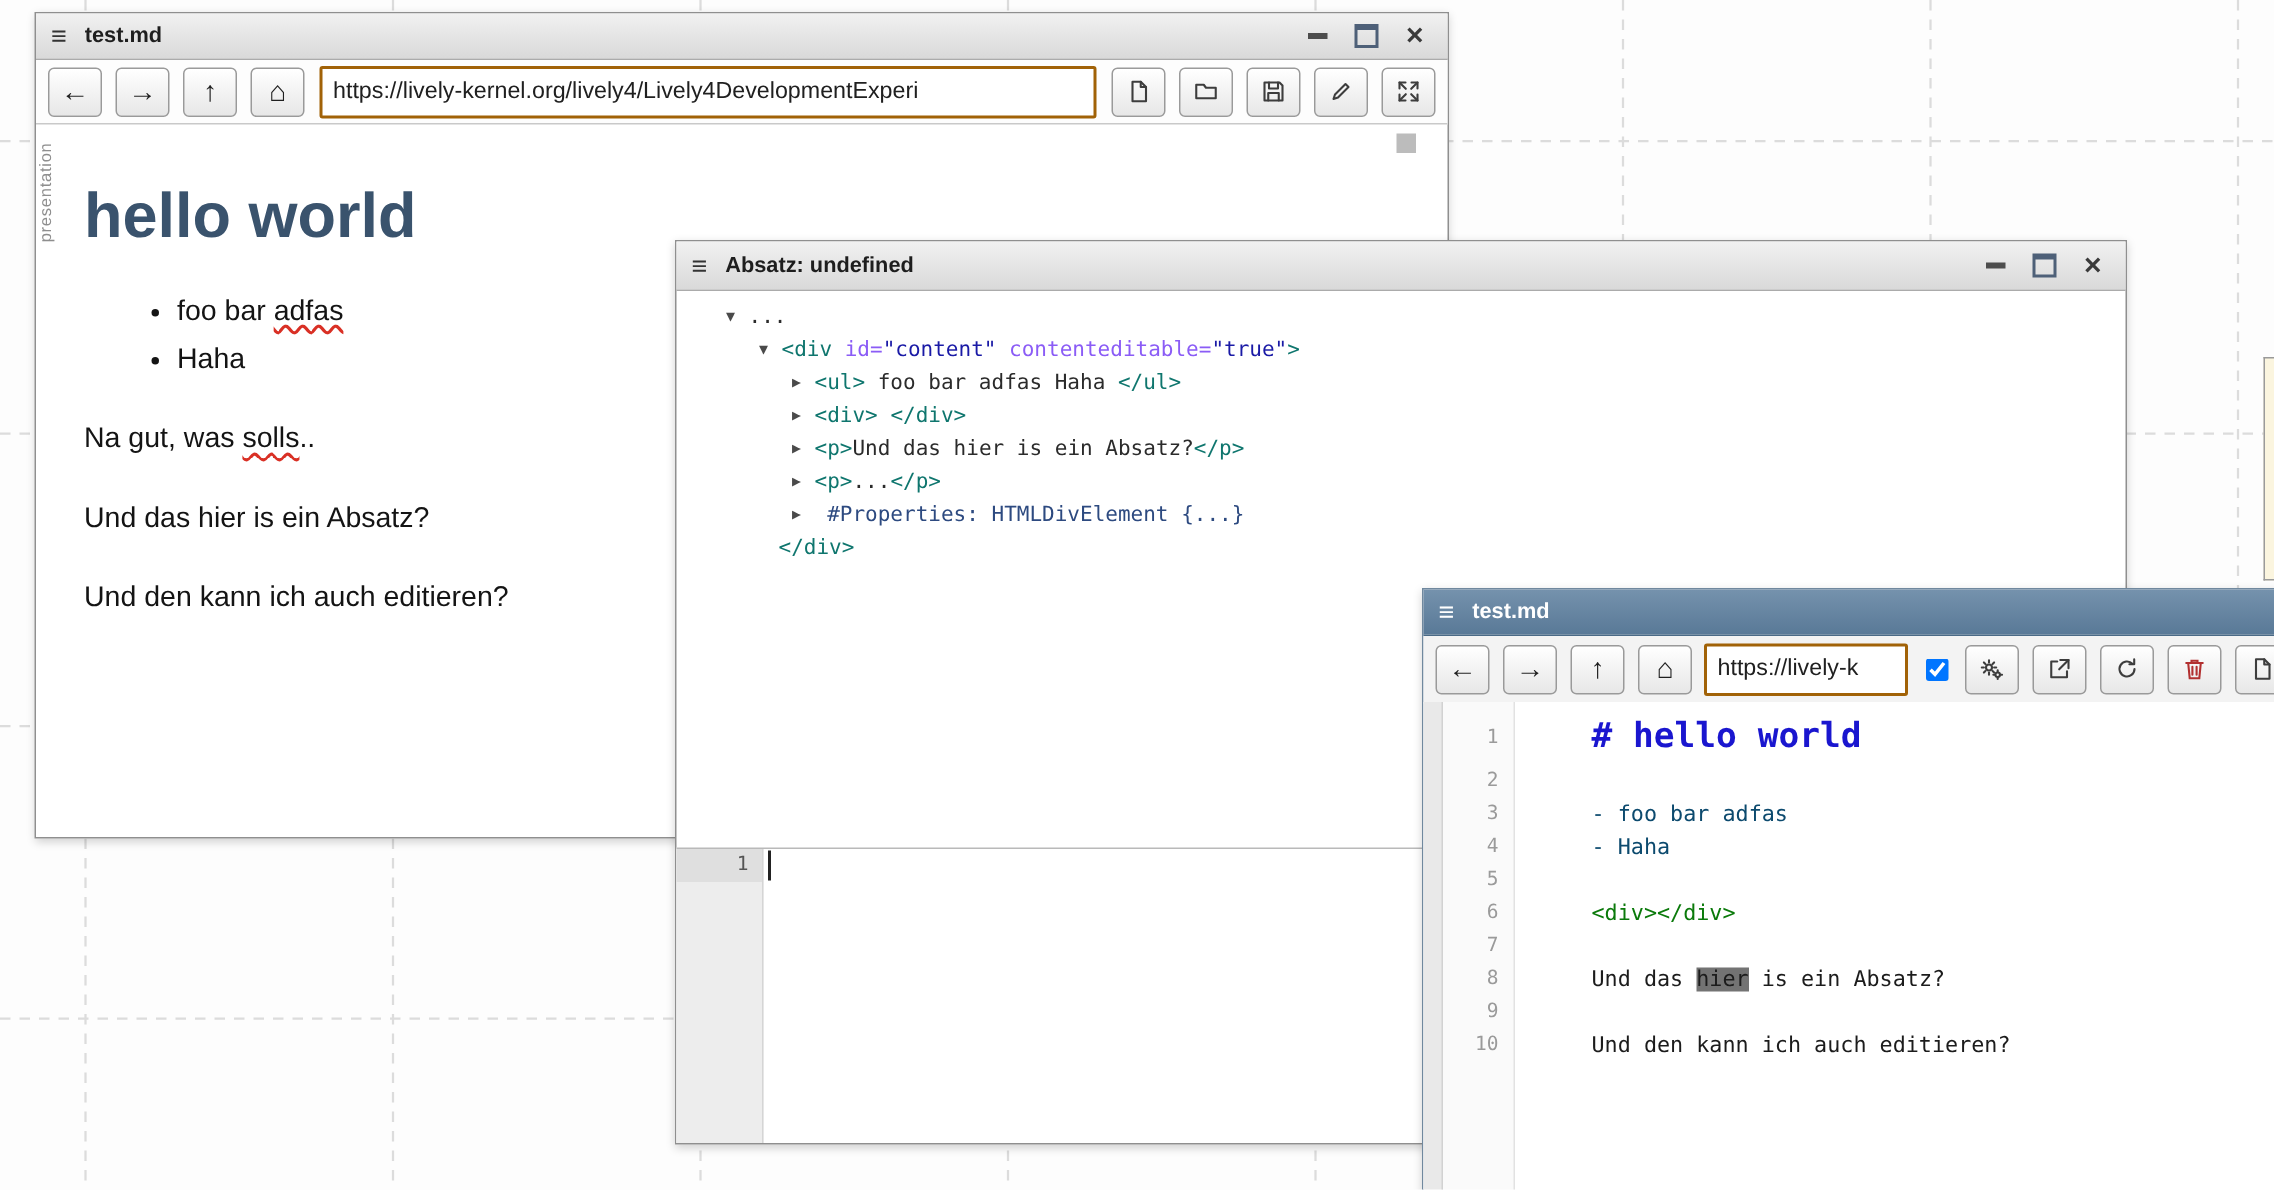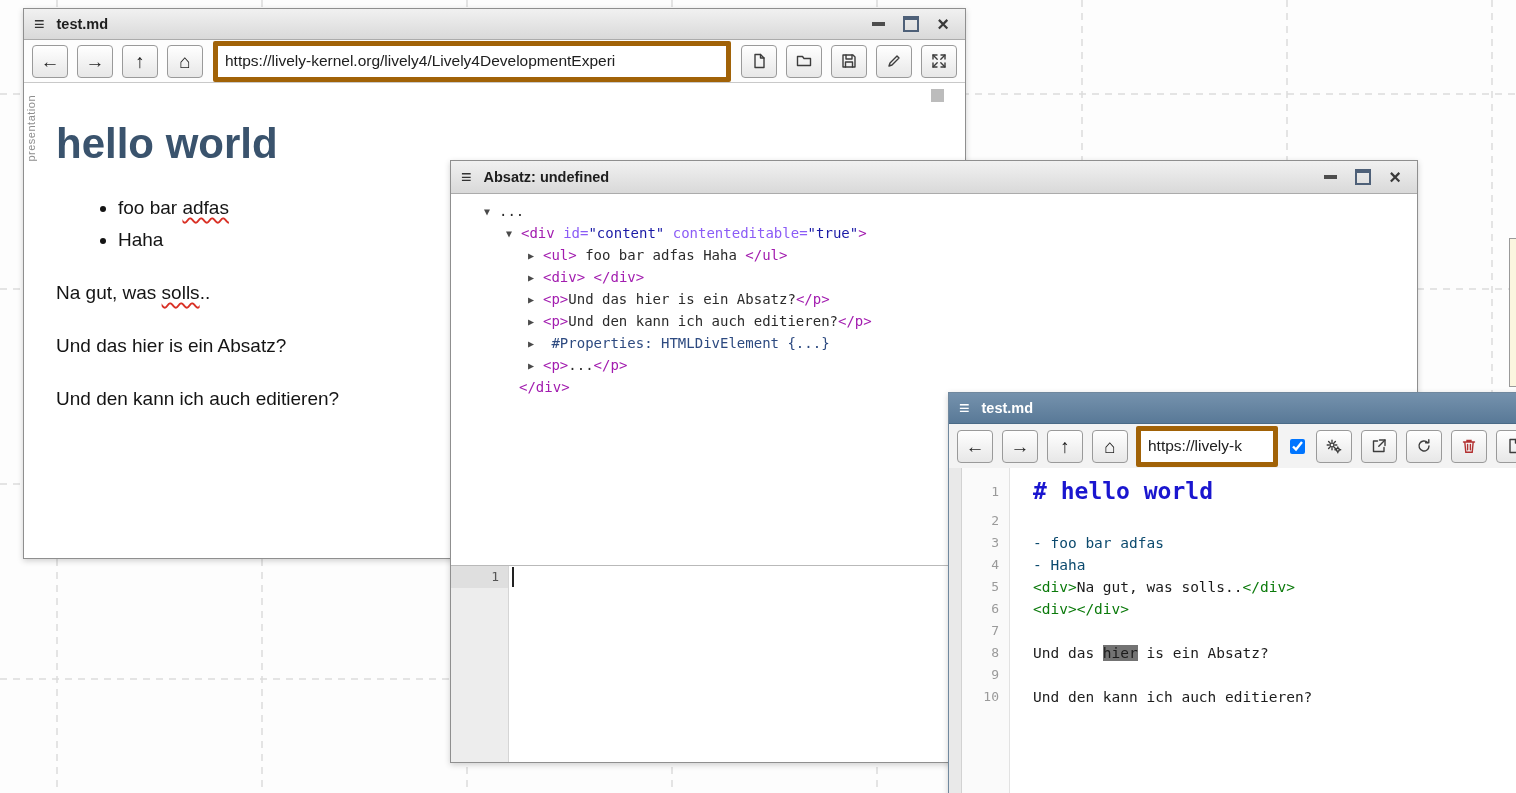--- a/index.html
+++ b/index.html
@@ -24,21 +24,21 @@
   .toolbar{display:flex;align-items:center;gap:8px;padding:0 8px;background:#fdfdfd;
     border-bottom:1px solid #c9c9c9;}
   .w1 .toolbar{height:42px;}
   .w3 .toolbar{height:44px;background:#f3f3f3;}
   .btn-group{display:flex;gap:9px;align-items:center;}
   .tbtn{width:36px;height:33px;border:1px solid #9a9a9a;border-radius:4px;
     background:linear-gradient(#ffffff,#e7e7e7);display:flex;align-items:center;
     justify-content:center;cursor:pointer;padding:0;}
   .tbtn span{display:flex;align-items:center;justify-content:center;
     font-size:19px;font-weight:bold;color:#1f1f1f;line-height:1;}
-  .url-input{height:31px;border:5px solid #a16207;border-radius:2px;background:#fff;
+  .url-input{height:31px;border:2px solid #a16207;border-radius:2px;background:#fff;
     font-size:15.5px;padding:0 7px;color:#202020;font-family:"Liberation Sans",sans-serif;}
   .w1 .url-input{width:503px;margin:0 2px;}
   .w3 .url-input{width:118px;}
   .tb-check{width:15px;height:15px;cursor:pointer;}
 
   
   .w1{left:23px;top:8px;width:941px;height:549px;z-index:1;}
   .w1-content{padding:24px 40px 0 32px;color:#141414;}
   .md-h1{font-size:42px;font-weight:bold;color:#3a536d;margin:14px 0 0 0;line-height:1.1;}
   .md-list{margin:30px 0 0 0;padding-left:62px;font-size:19px;}
@@ -51,21 +51,21 @@
   .w1-handle{position:absolute;top:80px;right:21px;width:13px;height:13px;background:#bcbcbc;cursor:nwse-resize;}
 
   
   .w2{left:450px;top:160px;width:966px;height:601px;z-index:2;}
   .w2 .titlebar{height:32px;}
   .w2-tree{padding-top:6px;font-family:"DejaVu Sans Mono",monospace;font-size:14px;color:#2b2b2b;}
   .tree-row{height:22px;line-height:22px;white-space:pre;cursor:default;}
   .ind0{padding-left:33px;}.ind1{padding-left:55px;}.ind2{padding-left:77px;}
   .no-arrow.ind1{padding-left:68px;}
   .tri{display:inline-block;width:15px;font-size:10px;color:#4a4a4a;vertical-align:1px;cursor:pointer;}
-  .seg-tag{color:#a21caf;}
+  .seg-tag{color:#0f766e;}
   .seg-attr{color:#8b5cf6;}
   .seg-val{color:#1a1aa6;}
   .seg-plain{color:#2b2b2b;}
   .seg-prop{color:#2d4a80;}
   .w2-pane{position:absolute;left:0;right:0;bottom:0;top:404px;border-top:1px solid #b9b9b9;background:#fff;}
   .w2-gutter{position:absolute;left:0;top:0;bottom:0;width:57px;background:#ededed;border-right:1px solid #d5d5d5;}
   .w2-gutter-row{height:22px;line-height:22px;background:#dfdfdf;color:#555;
     font-family:"DejaVu Sans Mono",monospace;font-size:13px;text-align:right;padding-right:9px;}
   .w2-caret{position:absolute;left:61px;top:1px;width:2px;height:20px;background:#222;}
 
@@ -75,21 +75,21 @@
   .w3 .hamburger{color:#fff;}
   .w3 .wtitle{color:#fff;}
   .w3-body{position:absolute;left:0;right:0;bottom:0;top:75px;background:#fff;display:flex;}
   .w3-strip{width:12px;background:#e9e9e9;border-right:1px solid #d2d2d2;}
   .w3-editor{position:relative;flex:1;padding-top:5px;font-family:"DejaVu Sans Mono",monospace;font-size:14.5px;}
   .w3-gutterbg{position:absolute;left:0;top:0;bottom:0;width:47px;background:#fafafa;border-right:1px solid #e2e2e2;}
   .ed-row{display:flex;height:22px;line-height:22px;position:relative;}
   .ed-row.h1row{height:37px;line-height:37px;}
   .ed-num{flex:0 0 47px;width:47px;text-align:right;padding-right:10px;box-sizing:border-box;
     color:#9a9a9a;font-size:13px;}
-  .ed-line{padding-left:24px;white-space:pre;}
+  .ed-line{padding-left:24px;white-space:pre;margin-left:28px;}
   .ln-h1{color:#1a16cf;font-weight:bold;font-size:23px;}
   .ln-list{color:#0c4a6e;}
   .ln-tag{color:#0b7a0b;}
   .ln-plain{color:#1c1c1c;}
   .ln-highlight{color:#1c1c1c;background:#737373;}
 
   
   .sliver{position:absolute;left:1509px;top:238px;width:8px;height:147px;z-index:2;
     background:#fbf5df;border:1px solid #9a9a9a;border-right:none;}
   svg.ic{display:block;}
@@ -218,23 +218,22 @@
             <span class="i-close">×</span>
           </span>
       </span>
     </header>
     <div class="w2-tree" id="w2-tree">
         <div class="tree-row ind0"><span class="tri">▼</span><span class="seg-plain">...</span></div>
         <div class="tree-row ind1"><span class="tri">▼</span><span class="seg-tag">&lt;div</span><span class="seg-attr"> id=</span><span class="seg-val">"content"</span><span class="seg-attr"> contenteditable=</span><span class="seg-val">"true"</span><span class="seg-tag">&gt;</span></div>
         <div class="tree-row ind2"><span class="tri">▶</span><span class="seg-tag">&lt;ul&gt;</span><span class="seg-plain"> foo bar adfas Haha </span><span class="seg-tag">&lt;/ul&gt;</span></div>
         <div class="tree-row ind2"><span class="tri">▶</span><span class="seg-tag">&lt;div&gt;</span><span class="seg-plain"> </span><span class="seg-tag">&lt;/div&gt;</span></div>
         <div class="tree-row ind2"><span class="tri">▶</span><span class="seg-tag">&lt;p&gt;</span><span class="seg-plain">Und das hier is ein Absatz?</span><span class="seg-tag">&lt;/p&gt;</span></div>
-        <div class="tree-row ind2"><span class="tri">▶</span><span class="seg-tag">&lt;p&gt;</span><span class="seg-plain">Und den kann ich auch editieren?</span><span class="seg-tag">&lt;/p&gt;</span></div>
+        <div class="tree-row ind2"><span class="tri">▶</span><span class="seg-tag">&lt;p&gt;</span><span class="seg-plain">...</span><span class="seg-tag">&lt;/p&gt;</span></div>
         <div class="tree-row ind2"><span class="tri">▶</span><span class="seg-prop"> #Properties: HTMLDivElement {...}</span></div>
-        <div class="tree-row ind2"><span class="tri">▶</span><span class="seg-tag">&lt;p&gt;</span><span class="seg-plain">...</span><span class="seg-tag">&lt;/p&gt;</span></div>
         <div class="tree-row ind1 no-arrow"><span class="seg-tag">&lt;/div&gt;</span></div>
       </div>
     <div class="w2-pane">
       <div class="w2-gutter">
         <div class="w2-gutter-row">1</div>
       </div>
       <span class="w2-caret"></span>
     </div>
   </section>
 
@@ -324,21 +323,20 @@
             <div class="ed-row">
               <span class="ed-num">3</span>
               <span class="ed-line"><span class="ln-list">- foo bar adfas</span></span>
             </div>
             <div class="ed-row">
               <span class="ed-num">4</span>
               <span class="ed-line"><span class="ln-list">- Haha</span></span>
             </div>
             <div class="ed-row">
               <span class="ed-num">5</span>
-              <span class="ed-line"><span class="ln-tag">&lt;div&gt;</span><span class="ln-plain">Na gut, was solls..</span><span class="ln-tag">&lt;/div&gt;</span></span>
             </div>
             <div class="ed-row">
               <span class="ed-num">6</span>
               <span class="ed-line"><span class="ln-tag">&lt;div&gt;&lt;/div&gt;</span></span>
             </div>
             <div class="ed-row">
               <span class="ed-num">7</span>
               <span class="ed-line"></span>
             </div>
             <div class="ed-row">

